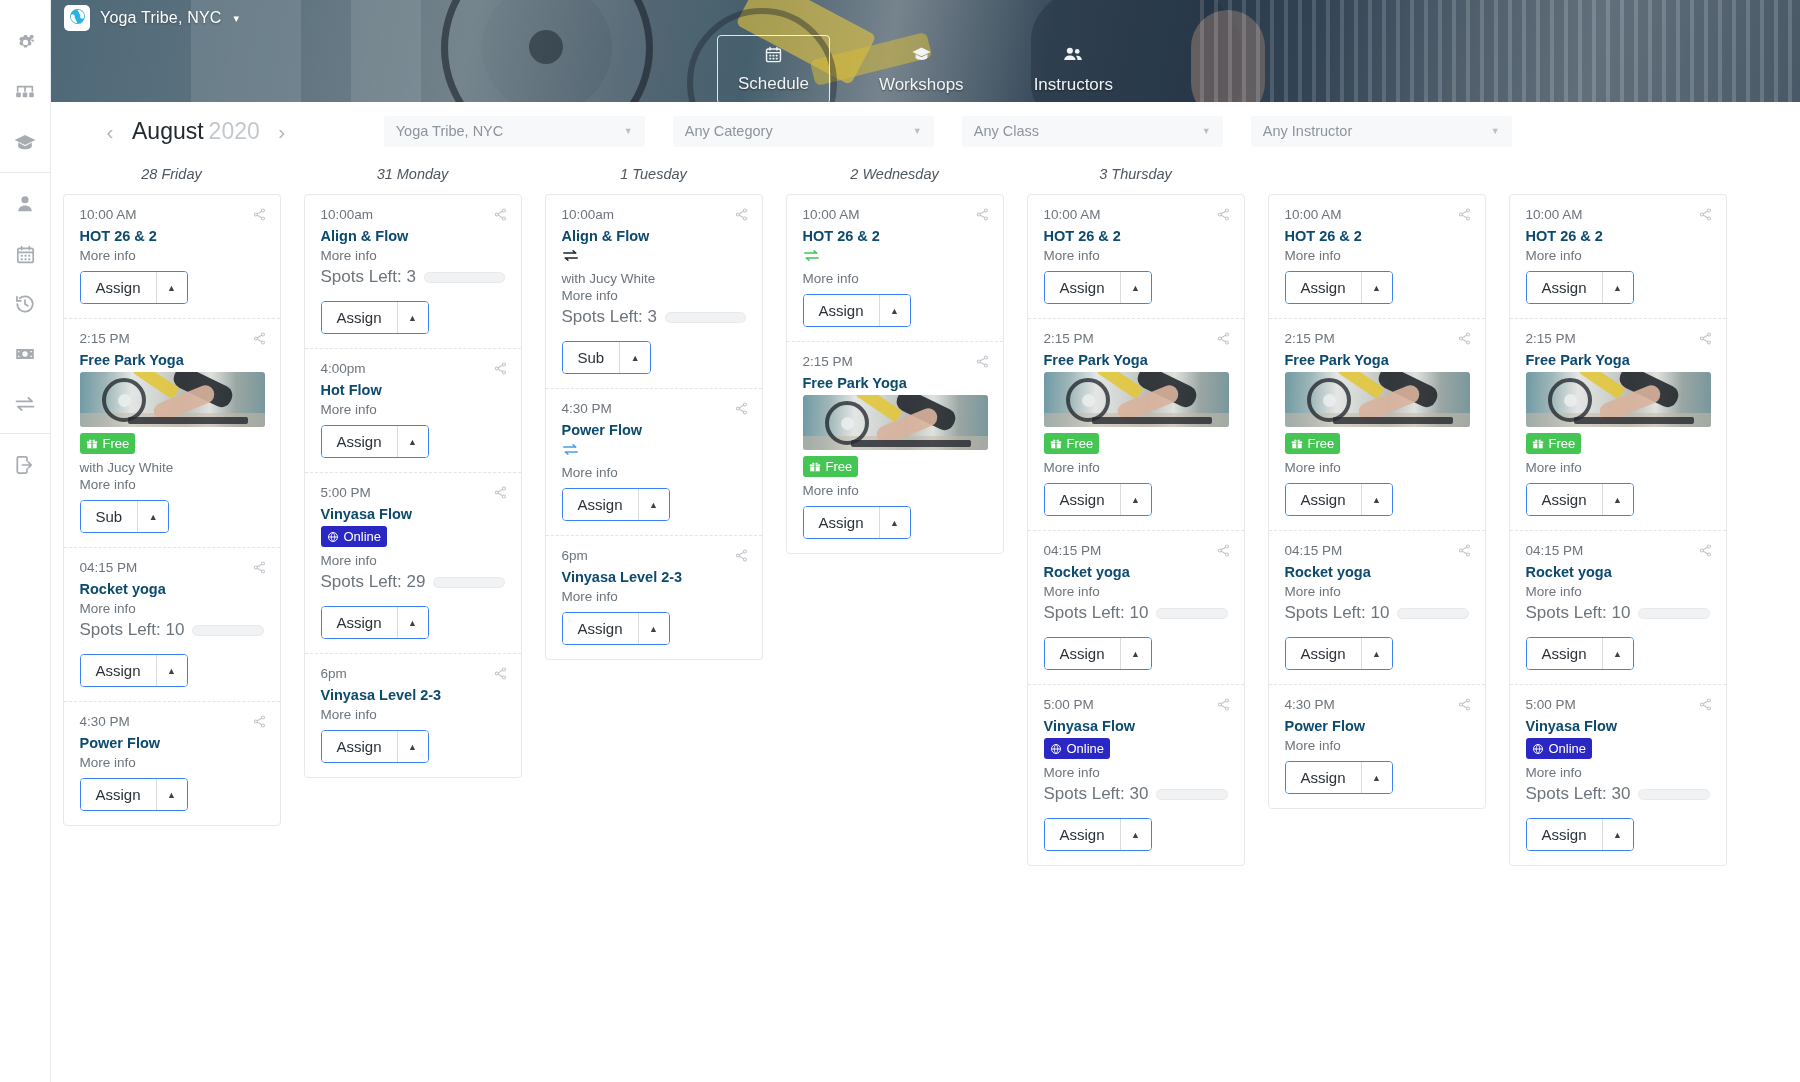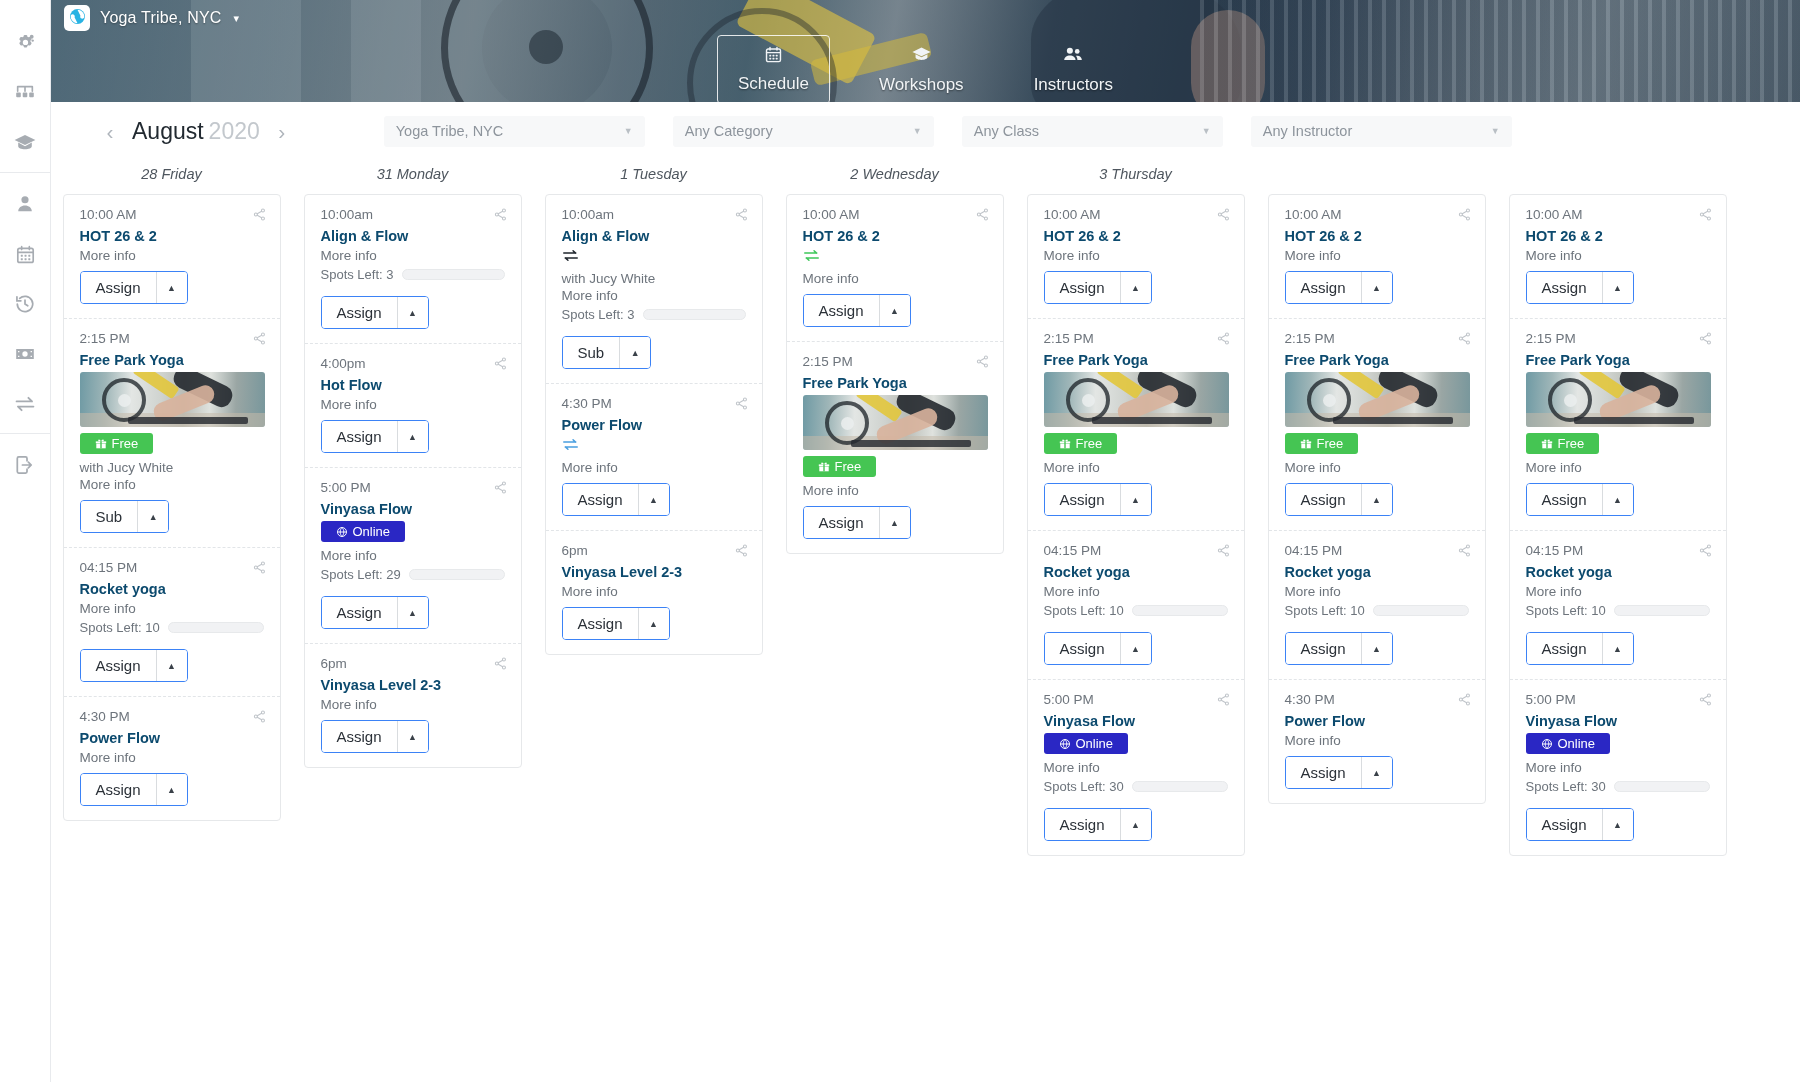--- a/index.html
+++ b/index.html
@@ -222,32 +222,32 @@
     position: absolute; left: 48px; bottom: 3px; width: 120px; height: 7px;
     background: rgba(38,42,48,0.82); border-radius: 2px;
   }
   .thumb .t-ground {
     position: absolute; left: 0; bottom: 0; width: 100%; height: 14px;
     background: rgba(196,186,170,0.55);
   }
 
   .badge {
     display: inline-flex; align-items: center; gap: 5px;
-    font-size: 13px; color: #ffffff; padding: 3px 15px; border-radius: 3px;
+    font-size: 13px; color: #ffffff; padding: 3px 6px; border-radius: 3px;
     margin-bottom: 6px;
   }
   .badge.free { background: #45c553; }
   .badge.online { background: #2a27c4; }
   .badge svg { display:block; }
 
   .spots-row {
     display: flex; align-items: center; gap: 8px;
     margin: 4px 0 10px 0;
   }
-  .spots-text { font-size: 13px; color: #6d747c; white-space: nowrap; }
+  .spots-text { font-size: 17px; color: #6d747c; white-space: nowrap; }
   .spots-bar {
     flex: 1 1 auto; height: 11px; border-radius: 7px;
     background: #f1f2f4; border: 1px solid #e7e9eb;
   }
 
   .btn-group {
     display: inline-flex; margin-top: 4px;
     border: 1px solid #3b82f6; border-radius: 4px; overflow: hidden;
     background: #ffffff;
   }

